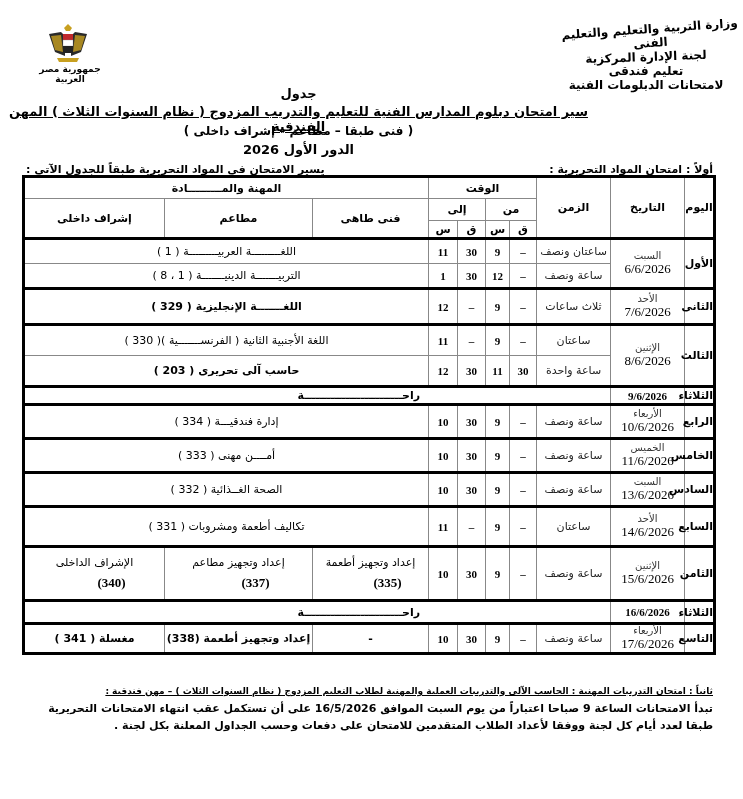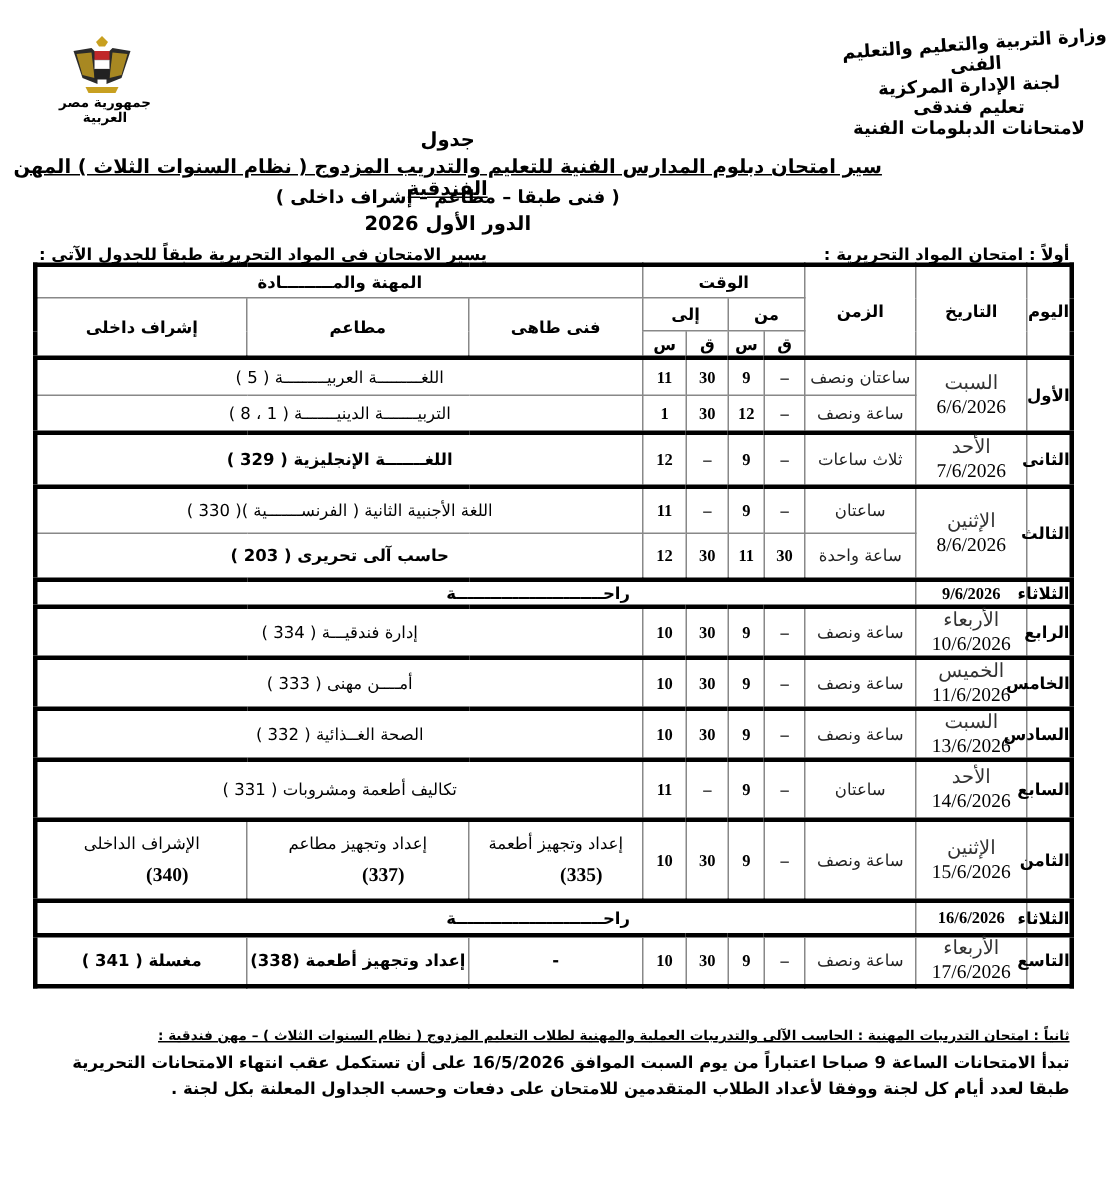--- a/index.html
+++ b/index.html
@@ -18,21 +18,21 @@
   .t4 { top:142px; font-size:13px; }
   .sec1-right { right:30px; top:163px; font-size:11px; font-weight:bold; }
   .sec1-left { left:26px; top:163px; font-size:11px; font-weight:bold; }
   table.sched { position:absolute; left:22px; top:175px; width:691px; border-collapse:collapse; direction:rtl; table-layout:fixed; border:3px solid #000; }
   table.sched td, table.sched th { border:1px solid #888; text-align:center; vertical-align:middle; padding:0; font-size:11px; }
   table.sched th { font-weight:bold; font-size:11px; }
   .thick-top td, .thick-top th { border-top:3px solid #000 !important; }
   .num { font-family:"Liberation Serif", serif; font-weight:bold; font-size:14px;padding-left:34px; }
   .day { font-weight:bold; font-size:11px; }
   .date { font-family:"Liberation Serif", serif; font-size:13px; }
-  .wday { font-size:13px; display:block; color:#333; }
+  .wday { font-size:10px; display:block; color:#333; }
   .dur { font-size:8px; color:#222; }
   .subj { font-size:11px; }
   .subj-b { font-size:13px; font-weight:bold; }
   .rest { text-align:right !important; padding-right:190px !important; font-weight:bold; font-size:12px; }
   .bold-date { font-family:"Liberation Serif", serif; font-weight:bold; font-size:13px; }
   .foot1 { right:30px; top:686px; font-size:9px; font-weight:bold; text-decoration:underline; }
   .foot2 { right:30px; top:700px; width:690px; font-size:11px; font-weight:bold; line-height:17px; }
 </style>
 </head>
 <body>
@@ -103,21 +103,21 @@
   </tr>
 
   <tr class="thick-top" style="height:25px">
     <td rowspan="2" class="day">الأول</td>
     <td rowspan="2"><span class="wday">السبت</span><span class="date">6/6/2026</span></td>
     <td class="dur">ساعتان ونصف</td>
     <td class="num">–</td>
     <td class="num">9</td>
     <td class="num">30</td>
     <td class="num">11</td>
-    <td colspan="3" class="subj">اللغـــــــــة العربيـــــــــة ( 5 )</td>
+    <td colspan="3" class="subj">اللغـــــــــة العربيـــــــــة ( 1 )</td>
   </tr>
   <tr style="height:25px">
     <td class="dur">ساعة ونصف</td>
     <td class="num">–</td>
     <td class="num">12</td>
     <td class="num">30</td>
     <td class="num">1</td>
     <td colspan="3" class="subj">التربيـــــــة الدينيـــــــة ( 1 ، 8 )</td>
   </tr>
 

